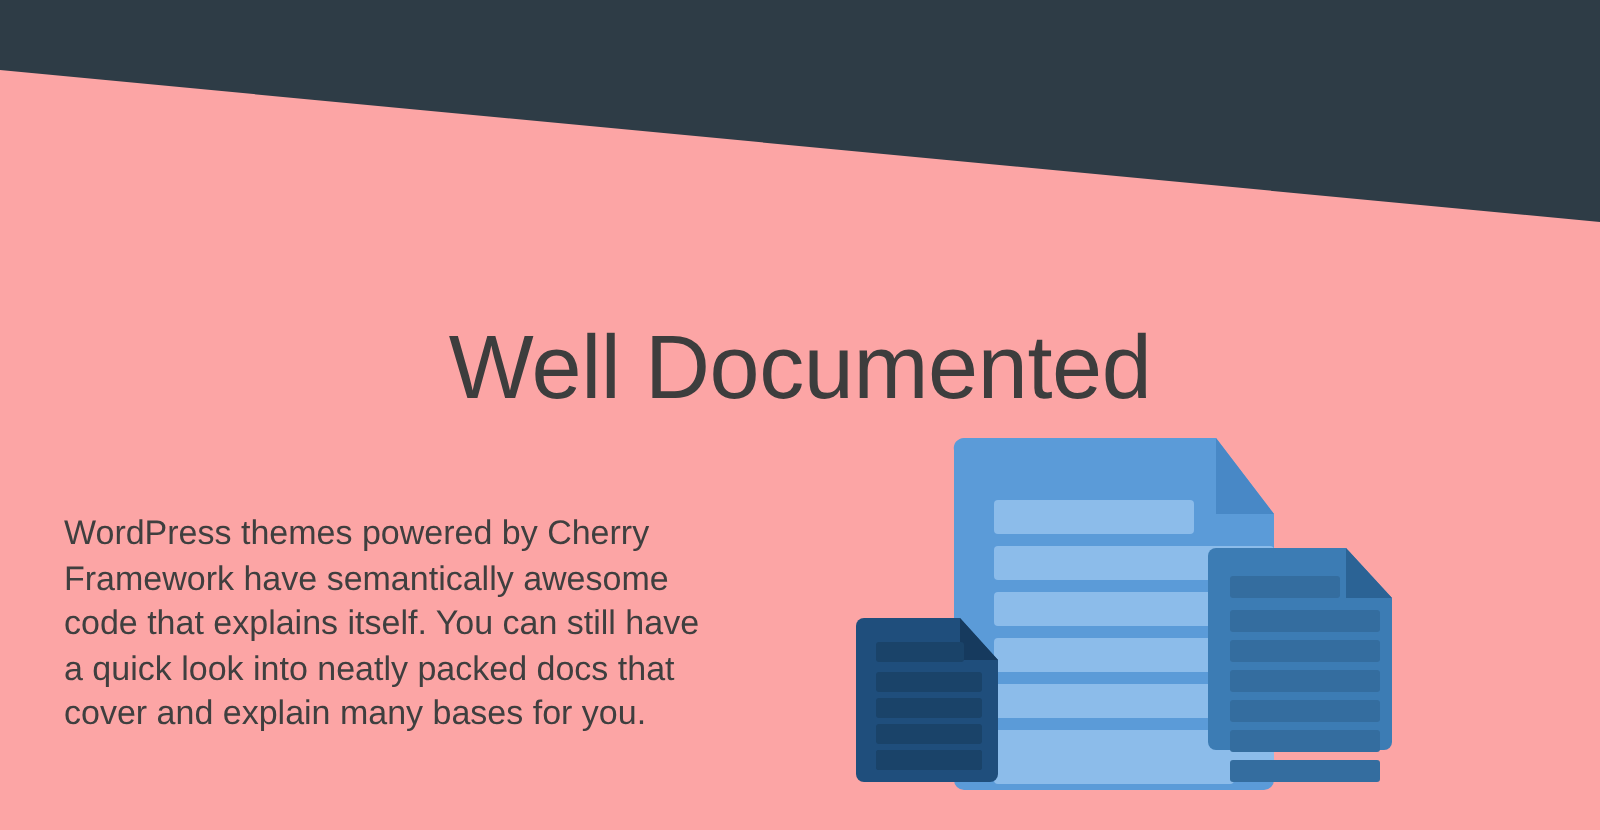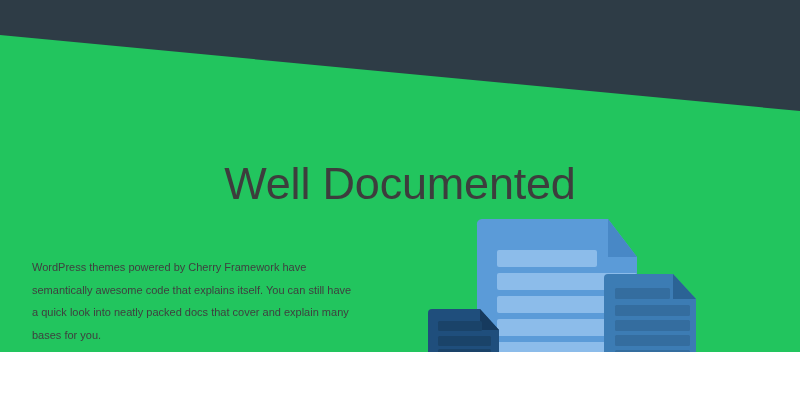--- a/index.html
+++ b/index.html
@@ -6,22 +6,22 @@
     margin: 0;
     padding: 0;
     background: #ffffff;
   }
   body {
     font-family: "Liberation Sans", sans-serif;
   }
   #page {
     position: relative;
     width: 800px;
-    height: 352px;
-    background: #22c55e;
+    height: 415px;
+    background: #fca5a5;
     overflow: hidden;
   }
 
   
   #banner-wrap {
     position: absolute;
     top: 0;
     left: 0;
     width: 800px;
     height: 130px;
@@ -52,21 +52,21 @@
     white-space: nowrap;
   }
 
   
   #body-copy {
     position: absolute;
     left: 32px;
     top: 256px;
     width: 326px;
     font-family: "Liberation Sans", sans-serif;
-    font-size: 11px;
+    font-size: 17px;
     line-height: 22.5px;
     color: #3f3f3f;
     margin: 0;
   }
 
   
   #docs-illustration {
     position: absolute;
     left: 415px;
     top: 210px;

